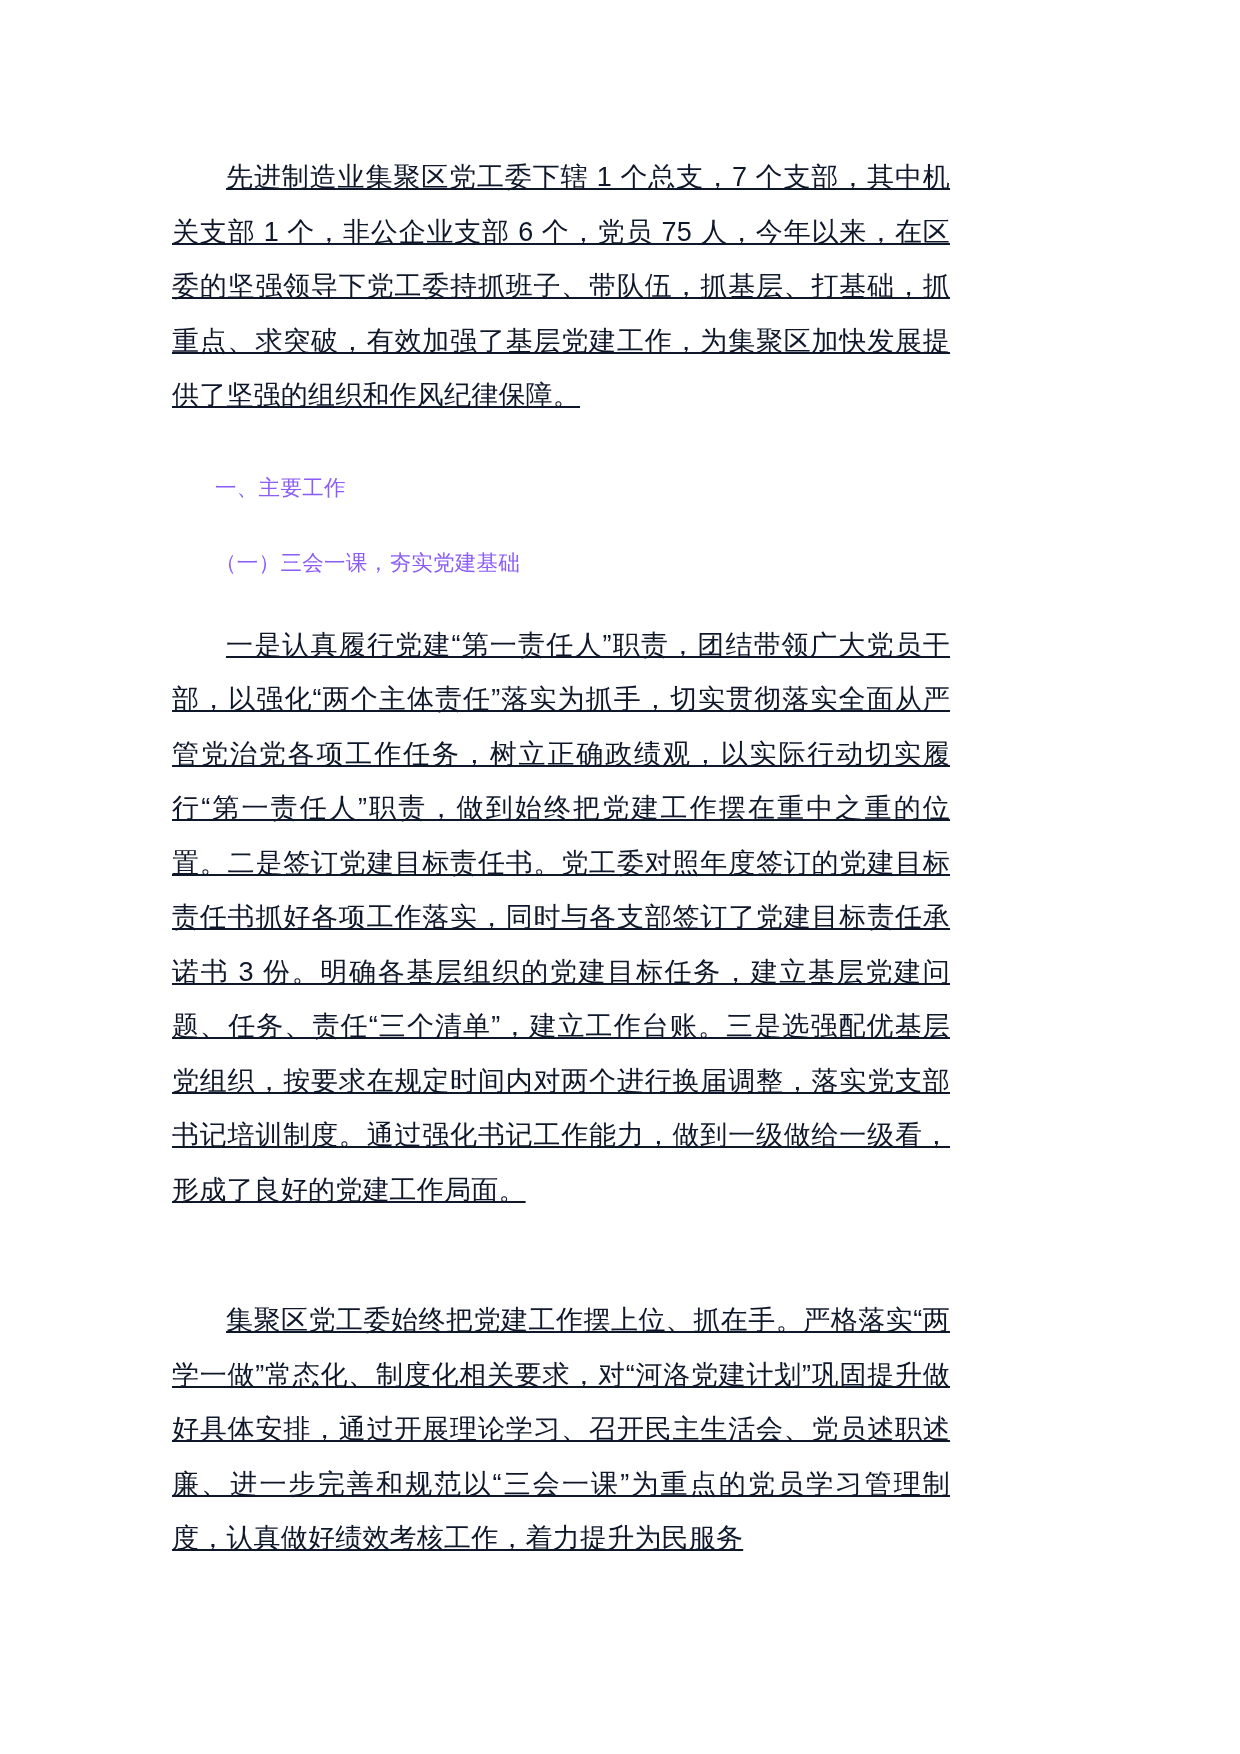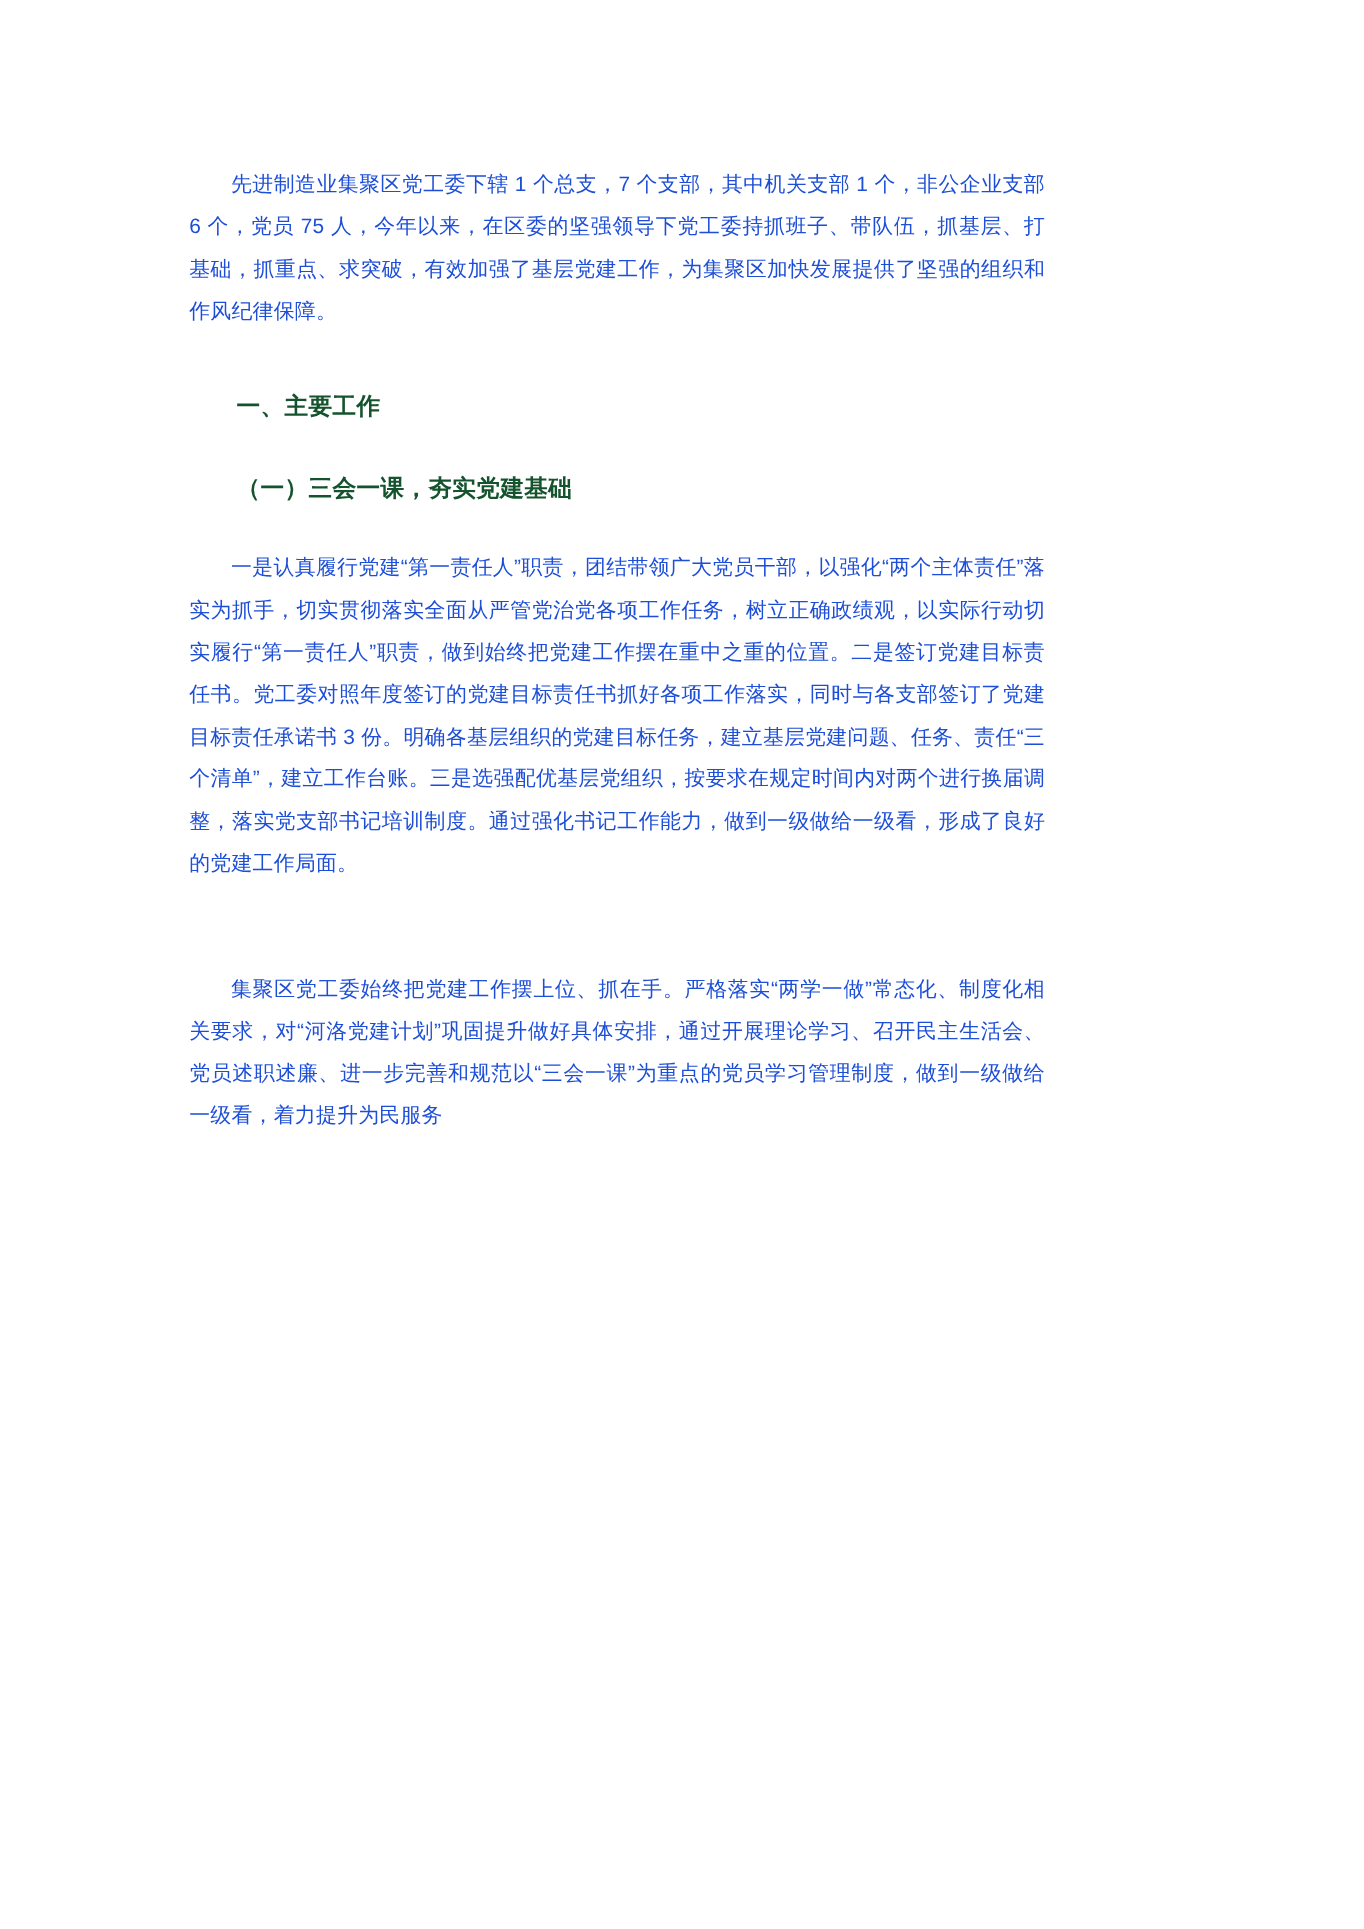--- a/index.html
+++ b/index.html
@@ -21,35 +21,36 @@
     box-sizing: border-box;
     padding: 150px 170px 120px 172px;
     background: #ffffff;
     overflow: hidden;
   }
   .doc-body {
     width: 778px;
   }
   p.para {
     margin: 0 0 0 0;
-    font-size: 19px;
+    font-size: 27px;
     line-height: 2.02;
     text-align: justify;
     text-justify: inter-ideograph;
     letter-spacing: 0.2px;
-    color: #1d4ed8;
+    color: #0f172a;
     font-weight: 400;
+    text-decoration: underline;
   }
   p.para.indent {
     text-indent: 2em;
   }
   h2.heading, h3.heading {
     margin: 0;
-    font-weight: bold;
-    color: #14532d;
+    font-weight: normal;
+    color: #8b5cf6;
     letter-spacing: 0.3px;
     text-indent: 2em;
     line-height: 2.02;
     font-size: 21.5px;
   }
   .sp-lg { height: 44px; }
   .sp-md { height: 32px; }
 </style>
 </head>
 <body>
@@ -69,16 +70,16 @@
 
     <div class="sp-md"></div>
 
     <p class="para indent">一是认真履行党建“第一责任人”职责，团结带领广大党员干部，以强化“两个主体责任”落实为抓手，切实贯彻落实全面从严管党治党各项工作任务，树立正确政绩观，以实际行动切实履行“第一责任人”职责，做到始终把党建工作摆在重中之重的位置。二是签订党建目标责任书。党工委对照年度签订的党建目标责任书抓好各项工作落实，同时与各支部签订了党建目标责任承诺书 3 份。明确各基层组织的党建目标任务，建立基层党建问题、任务、责任“三个清单”，建立工作台账。三是选强配优基层党组织，按要求在规定时间内对两个进行换届调整，落实党支部书记培训制度。通过强化书记工作能力，做到一级做给一级看，形成了良好的党建工作局面。</p>
 
     <div class="sp-lg"></div>
 
 
     <div class="sp-md"></div>
 
-    <p class="para indent">集聚区党工委始终把党建工作摆上位、抓在手。严格落实“两学一做”常态化、制度化相关要求，对“河洛党建计划”巩固提升做好具体安排，通过开展理论学习、召开民主生活会、党员述职述廉、进一步完善和规范以“三会一课”为重点的党员学习管理制度，做到一级做给一级看，着力提升为民服务</p>
+    <p class="para indent">集聚区党工委始终把党建工作摆上位、抓在手。严格落实“两学一做”常态化、制度化相关要求，对“河洛党建计划”巩固提升做好具体安排，通过开展理论学习、召开民主生活会、党员述职述廉、进一步完善和规范以“三会一课”为重点的党员学习管理制度，认真做好绩效考核工作，着力提升为民服务</p>
 
   </div>
 </div>
 
 </body></html>

